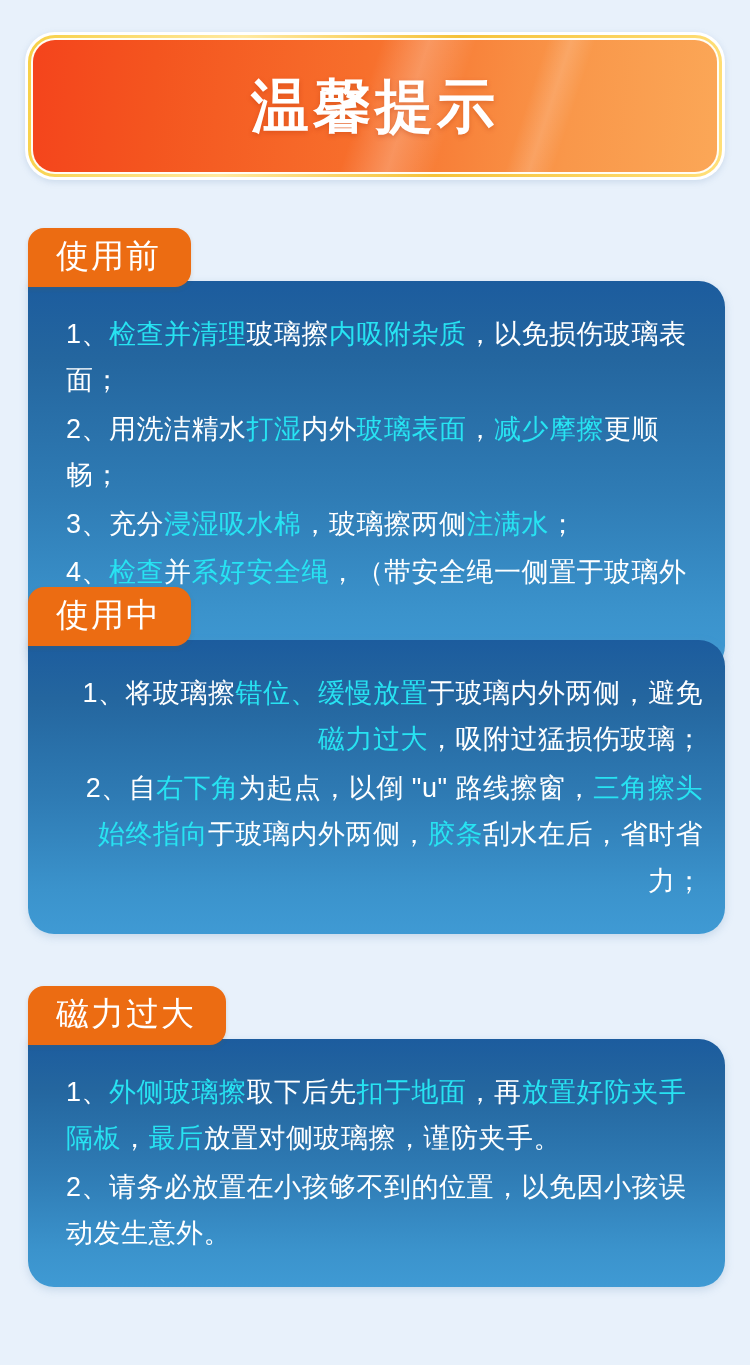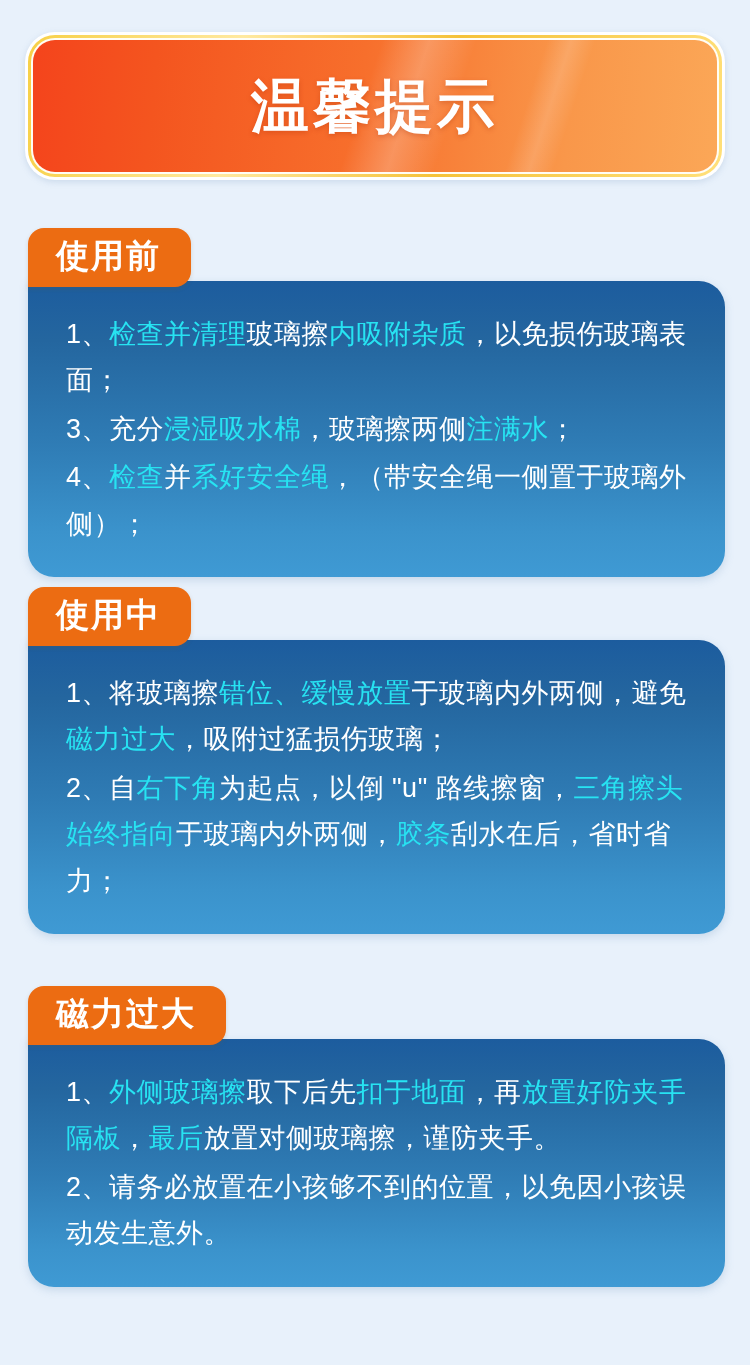--- a/index.html
+++ b/index.html
@@ -92,21 +92,21 @@
     left: 28px;
     width: 697px;
   }
   .tab {
     position: relative;
     z-index: 3;
     display: inline-block;
     background: #ec6c12;
     color: #ffffff;
     font-size: 33px;
-    font-weight: bold;
+    font-weight: normal;
     letter-spacing: 2px;
     border-radius: 16px 16px 16px 0;
     padding: 10px 30px 12px 28px;
     line-height: 1.12;
     box-shadow: 0 2px 4px rgba(120,90,40,0.18);
   }
   .card {
     position: relative;
     margin-top: -6px;
     box-sizing: border-box;
@@ -127,21 +127,21 @@
   }
   .hl {
     color: #27e3f2;
   }
 
   
   #section-before { top: 228px; }
   #section-before .card { min-height: 286px; }
 
   #section-during { top: 587px; }
-  #section-during .card { min-height: 236px; }
+  #section-during .card { min-height: 236px; text-align: right; }
 
   #section-after { top: 986px; }
   #section-after .card { min-height: 212px; }
 </style>
 </head>
 <body>
 
 <div class="banner-wrap">
   <div class="banner-gold">
     <div class="banner-inner-white">
@@ -152,20 +152,21 @@
       </div>
     </div>
   </div>
 </div>
 
 <div class="section" id="section-before">
   <div class="tab">使用前</div>
   <div class="card">
     <div class="card-lines">
         <p><span>1、</span><span class="hl">检查并清理</span><span>玻璃擦</span><span class="hl">内吸附杂质</span><span>，以免损伤玻璃表面；</span></p>
+        <p><span>2、</span><span>用洗洁精水</span><span class="hl">打湿</span><span>内外</span><span class="hl">玻璃表面</span><span>，</span><span class="hl">减少摩擦</span><span>更顺畅；</span></p>
         <p><span>3、</span><span>充分</span><span class="hl">浸湿吸水棉</span><span>，玻璃擦两侧</span><span class="hl">注满水</span><span>；</span></p>
         <p><span>4、</span><span class="hl">检查</span><span>并</span><span class="hl">系好安全绳</span><span>，（带安全绳一侧置于玻璃外侧）；</span></p>
       </div>
   </div>
 </div>
 
 <div class="section" id="section-during">
   <div class="tab">使用中</div>
   <div class="card">
     <div class="card-lines">

